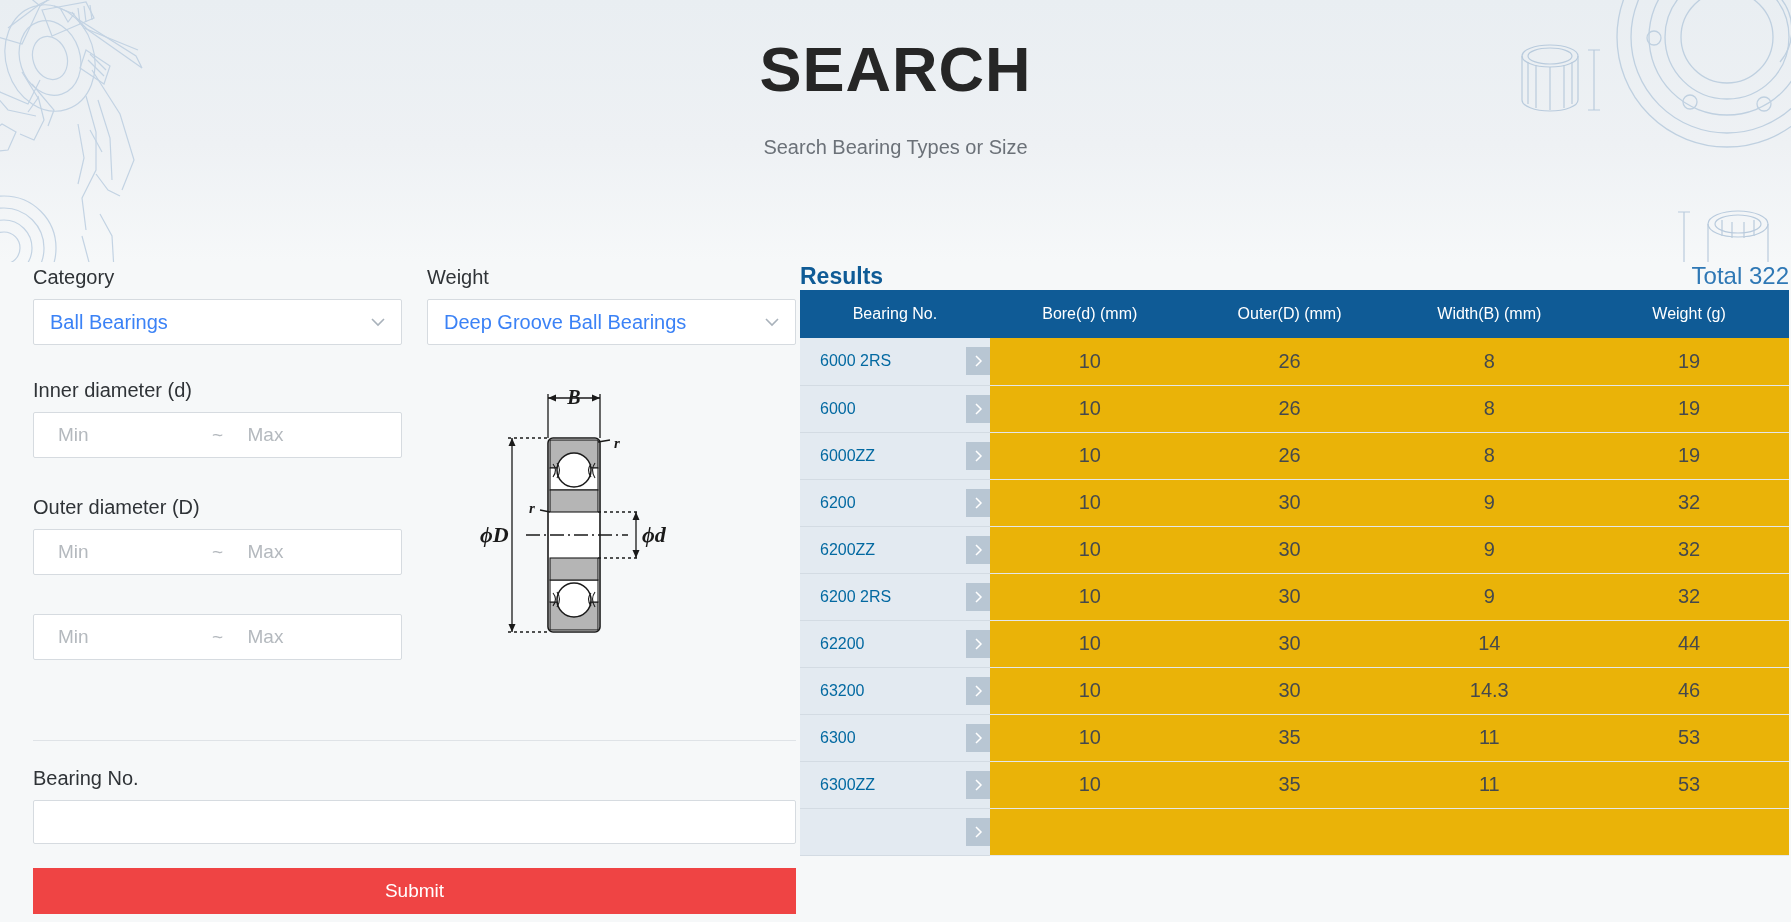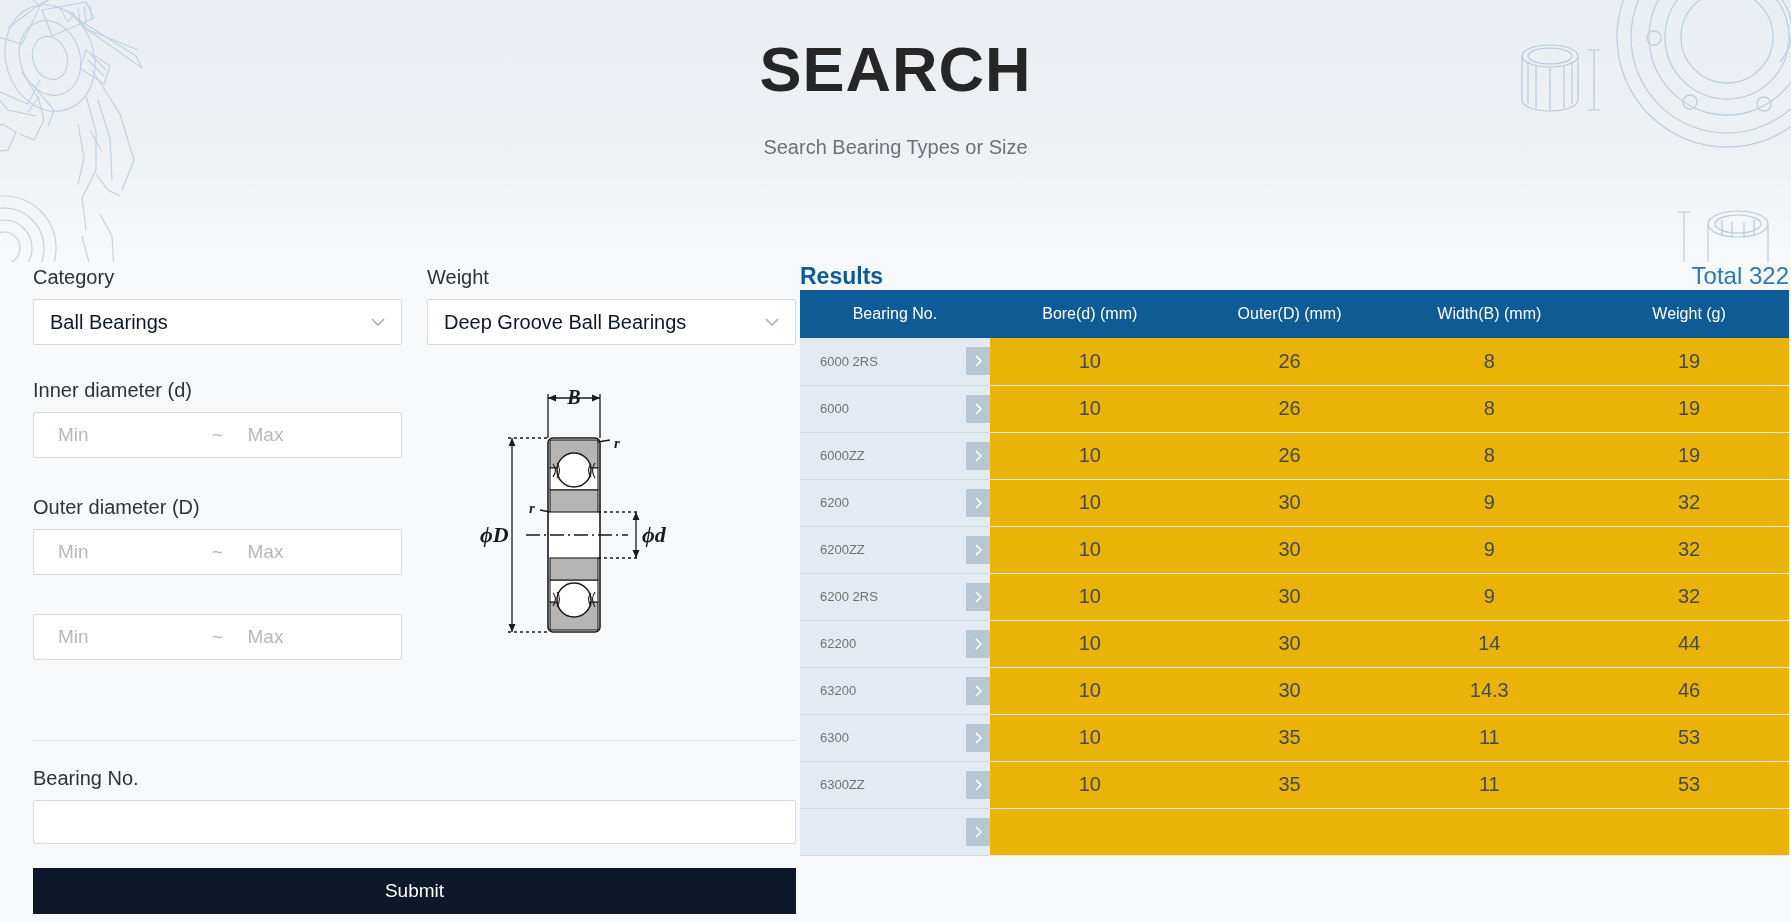--- a/index.html
+++ b/index.html
@@ -47,21 +47,21 @@
   .form-col { width: 755px; padding: 0 0 0 0; position: relative; }
   .form-grid { position: relative; height: 560px; }
   .field-label {
     font-size: 20px; color: #2f3337; font-weight: 400; margin-bottom: 10px;
   }
   .ctrl {
     background: #fff; border: 1px solid #d6dbe0; border-radius: 2px;
     height: 46px; display: flex; align-items: center;
   }
   .select-ctrl { justify-content: space-between; padding: 0 14px 0 16px; cursor: pointer; }
-  .select-value { font-size: 20px; color: #0f172a; }
+  .select-value { font-size: 20px; color: #3b82f6; }
   .chev { width: 18px; height: 18px; flex: none; }
   .chev svg { display: block; }
 
   .range-ctrl { padding: 8px; }
   .range-ctrl input {
     border: 0; outline: none; background: transparent;
     font-family: "Liberation Sans", sans-serif;
     font-size: 19px; color: #2f3337; height: 100%; padding: 0 16px;
     width: 46%;
   }
@@ -80,21 +80,21 @@
   }
   .block-bno { position: absolute; left: 33px; top: 505px; width: 763px; }
   .block-bno .ctrl { height: 44px; }
   .block-bno input {
     border: 0; outline: none; background: transparent; width: 100%;
     font-family: "Liberation Sans", sans-serif; font-size: 19px;
     color: #2f3337; padding: 0 14px; height: 100%;
   }
   .submit-btn {
     position: absolute; left: 33px; top: 606px; width: 763px; height: 46px;
-    background: #0f172a; color: #fff; border: 0; cursor: pointer;
+    background: #ef4444; color: #fff; border: 0; cursor: pointer;
     font-family: "Liberation Sans", sans-serif; font-size: 19px;
     display: flex; align-items: center; justify-content: center;
   }
 
   
   .diagram { position: absolute; left: 478px; top: 118px; width: 190px; height: 310px; }
 
   
   .results-col { flex: 1; position: relative; padding-top: 0; }
   .results-head {
@@ -111,21 +111,21 @@
   }
   table.results td {
     height: 47px; font-size: 20px; color: #45494d; text-align: center;
     background: #eab308; border-bottom: 1px solid #e3e7ea;
   }
   table.results td.bno {
     background: #e3eaf1; border-bottom: 1px solid #d3dbe3;
     text-align: left; padding: 0;
   }
   .bno-inner { display: flex; align-items: center; justify-content: space-between; padding-left: 20px; }
-  .bno-text { font-size: 13px; color: #737373; }
+  .bno-text { font-size: 16px; color: #0369a1; }
   .arrow-btn {
     width: 24px; height: 28px; background: #b8c6d3;
     display: flex; align-items: center; justify-content: center;
     margin-right: 0; cursor: pointer; flex: none;
   }
   .arrow-btn svg { display: block; }
   col.c0 { width: 19.2%; } col.c1 { width: 20.2%; }
   col.c2 { width: 20.2%; } col.c3 { width: 20.2%; } col.c4 { width: 20.2%; }
   .table-shell { padding-left: 5px; padding-right: 2px; }
 </style>

